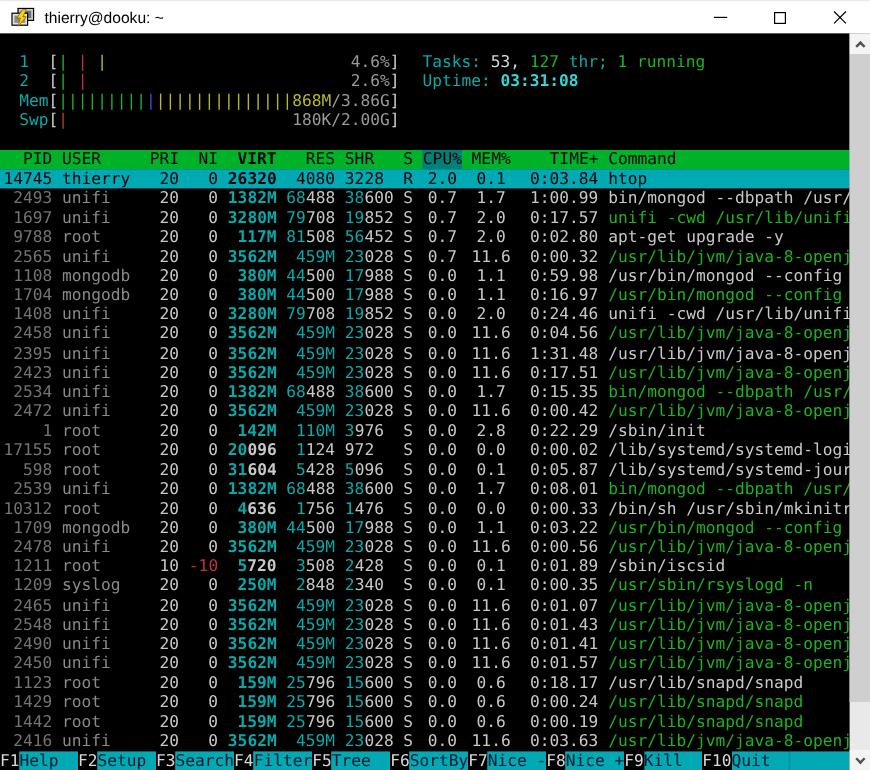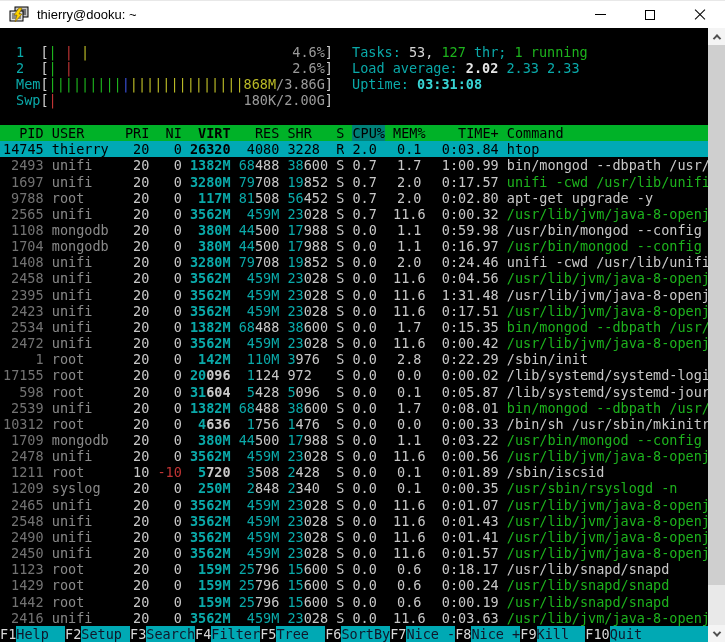--- a/index.html
+++ b/index.html
@@ -51,21 +51,21 @@
   .row.sel span { color:#000 !important; }
   .c { display:inline-block; vertical-align:bottom; overflow:hidden; }
   .c-pid  { width:5ch; text-align:right; color:#737373; }
   .c-user { width:9ch; margin-left:1ch; text-align:left; color:var(--dim); }
   .c-pri  { width:3ch; text-align:right; }
   .c-ni   { width:3ch; margin-left:1ch; text-align:right; }
   .c-virt { width:5ch; margin-left:1ch; text-align:right;font-weight:bold; }
   .c-res  { width:5ch; margin-left:1ch; text-align:right; }
   .c-shr  { width:5ch; margin-left:1ch; text-align:left; }
   .c-s    { width:1ch; margin-left:1ch; text-align:left; }
-  .c-cpu  { width:4ch; margin-left:1ch; text-align:left; }
+  .c-cpu  { width:4ch; margin-left:1ch; text-align:center; }
   .c-mem  { width:4ch; margin-left:1ch; text-align:center; }
   .c-time { width:8ch; margin-left:1ch; text-align:right; }
   .c-cmd  { margin-left:1ch; text-align:left; width:27ch; }
   .c-cmd.g { color:var(--green); }
   .c .tl { color:var(--teal); }
   .red { color:var(--red); }
   
   .fbar { position:absolute; bottom:0; left:0; right:0; height:16.17px; display:flex; overflow:hidden; }
   .fseg { display:inline-flex; cursor:pointer; }
   .fkey { color:#d8d8d8; background:#000; white-space:pre; }
@@ -117,21 +117,20 @@
 
     <div class="meters" id="meters">
         <div class="mline"><span class="mlabel">1</span><span class="br">[</span><span class="mbar"><span class="b-green">|</span> <span class="b-red">|</span> <span class="b-yellow">|</span><span class="mval"><span class="v-gray">4.6%</span></span></span><span class="br">]</span></div>
         <div class="mline"><span class="mlabel">2</span><span class="br">[</span><span class="mbar"><span class="b-green">|</span> <span class="b-red">|</span><span class="mval"><span class="v-gray">2.6%</span></span></span><span class="br">]</span></div>
         <div class="mline"><span class="mlabel">Mem</span><span class="br">[</span><span class="mbar"><span class="b-green">|||||||||</span><span class="b-blue">|</span><span class="b-yellow">||||||||||||||</span><span class="mval"><span class="v-yellow">868M</span><span class="v-gray">/3.86G</span></span></span><span class="br">]</span></div>
         <div class="mline"><span class="mlabel">Swp</span><span class="br">[</span><span class="mbar"><span class="b-red">|</span><span class="mval"><span class="v-gray">180K/2.00G</span></span></span><span class="br">]</span></div>
       </div>
 
     <div class="summary">
       <div class="sline"><span class="tl">Tasks:</span><span class="sp"></span><span class="wt">53,</span><span class="sp"></span><span class="gr">127</span><span class="sp"></span><span class="tl">thr;</span><span class="sp"></span><span class="gr">1 running</span></div>
-      <div class="sline"><span class="tl">Load average:</span><span class="sp"></span><span class="wb">2.02</span><span class="sp"></span><span class="tl">2.33 2.33</span></div>
       <div class="sline"><span class="tl">Uptime:</span><span class="sp"></span><span class="cyb">03:31:08</span></div>
     </div>
 
     <div class="thead" id="thead"><span class="c c-pid">PID</span><span class="c c-user">USER</span><span class="c c-pri">PRI</span><span class="c c-ni">NI</span><span class="c c-virt">VIRT</span><span class="c c-res">RES</span><span class="c c-shr">SHR</span><span class="c c-s">S</span><span class="c c-cpu sort">CPU%</span><span class="c c-mem">MEM%</span><span class="c c-time">TIME+</span><span class="c c-cmd">Command</span></div>
 
     <div class="rows" id="rows">
         <div class="row sel"><span class="c c-pid">14745</span><span class="c c-user">thierry</span><span class="c c-pri">20</span><span class="c c-ni">0</span><span class="c c-virt">26320</span><span class="c c-res">4080</span><span class="c c-shr">3228</span><span class="c c-s">R</span><span class="c c-cpu">2.0</span><span class="c c-mem">0.1</span><span class="c c-time">0:03.84</span><span class="c c-cmd">htop</span></div>
         <div class="row"><span class="c c-pid">2493</span><span class="c c-user">unifi</span><span class="c c-pri">20</span><span class="c c-ni">0</span><span class="c c-virt"><span class="tl">1382M</span></span><span class="c c-res"><span class="tl">68</span>488</span><span class="c c-shr"><span class="tl">38</span>600</span><span class="c c-s">S</span><span class="c c-cpu">0.7</span><span class="c c-mem">1.7</span><span class="c c-time">1:00.99</span><span class="c c-cmd">bin/mongod --dbpath /usr/</span></div>
         <div class="row"><span class="c c-pid">1697</span><span class="c c-user">unifi</span><span class="c c-pri">20</span><span class="c c-ni">0</span><span class="c c-virt"><span class="tl">3280M</span></span><span class="c c-res"><span class="tl">79</span>708</span><span class="c c-shr"><span class="tl">19</span>852</span><span class="c c-s">S</span><span class="c c-cpu">0.7</span><span class="c c-mem">2.0</span><span class="c c-time">0:17.57</span><span class="c c-cmd g">unifi -cwd /usr/lib/unifi</span></div>
         <div class="row"><span class="c c-pid">9788</span><span class="c c-user">root</span><span class="c c-pri">20</span><span class="c c-ni">0</span><span class="c c-virt"><span class="tl">117M</span></span><span class="c c-res"><span class="tl">81</span>508</span><span class="c c-shr"><span class="tl">56</span>452</span><span class="c c-s">S</span><span class="c c-cpu">0.7</span><span class="c c-mem">2.0</span><span class="c c-time">0:02.80</span><span class="c c-cmd">apt-get upgrade -y</span></div>

